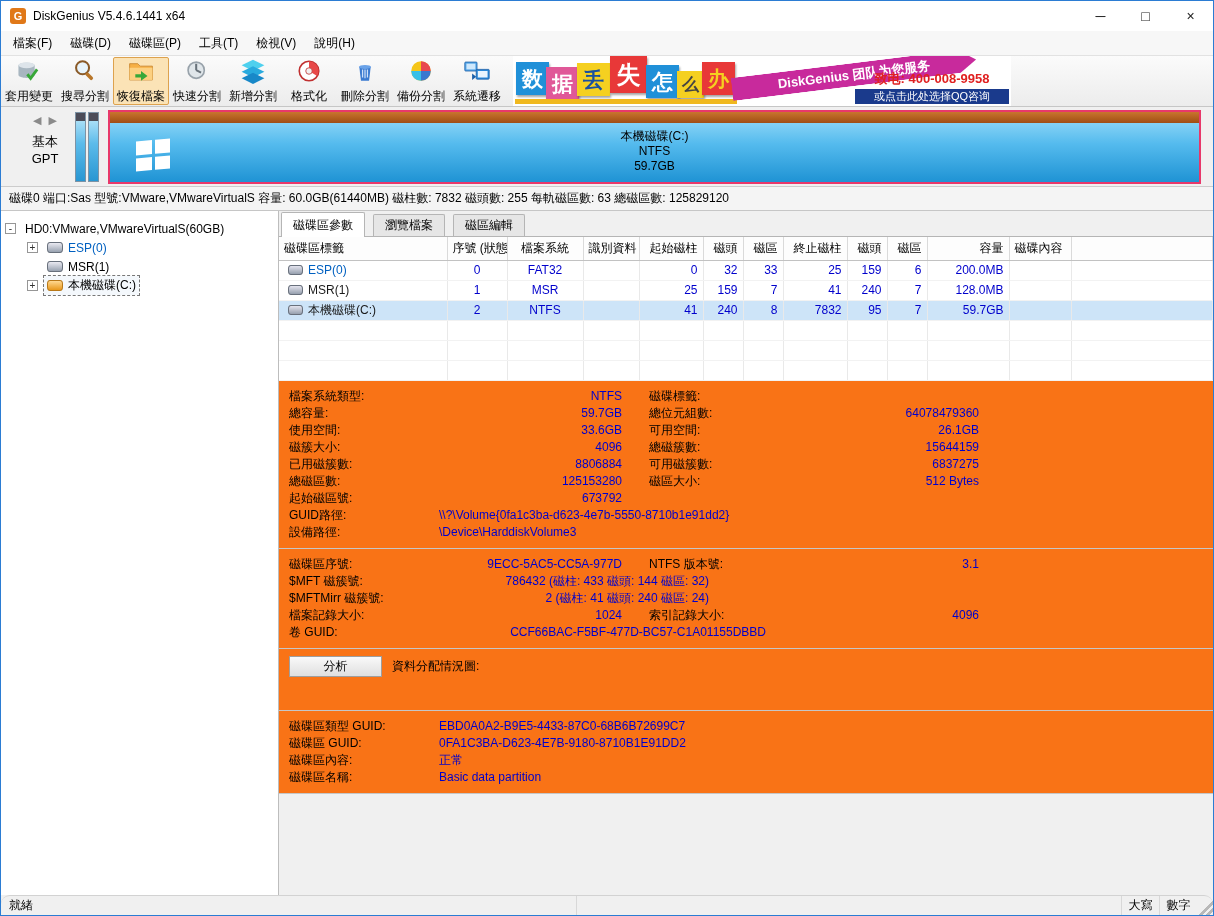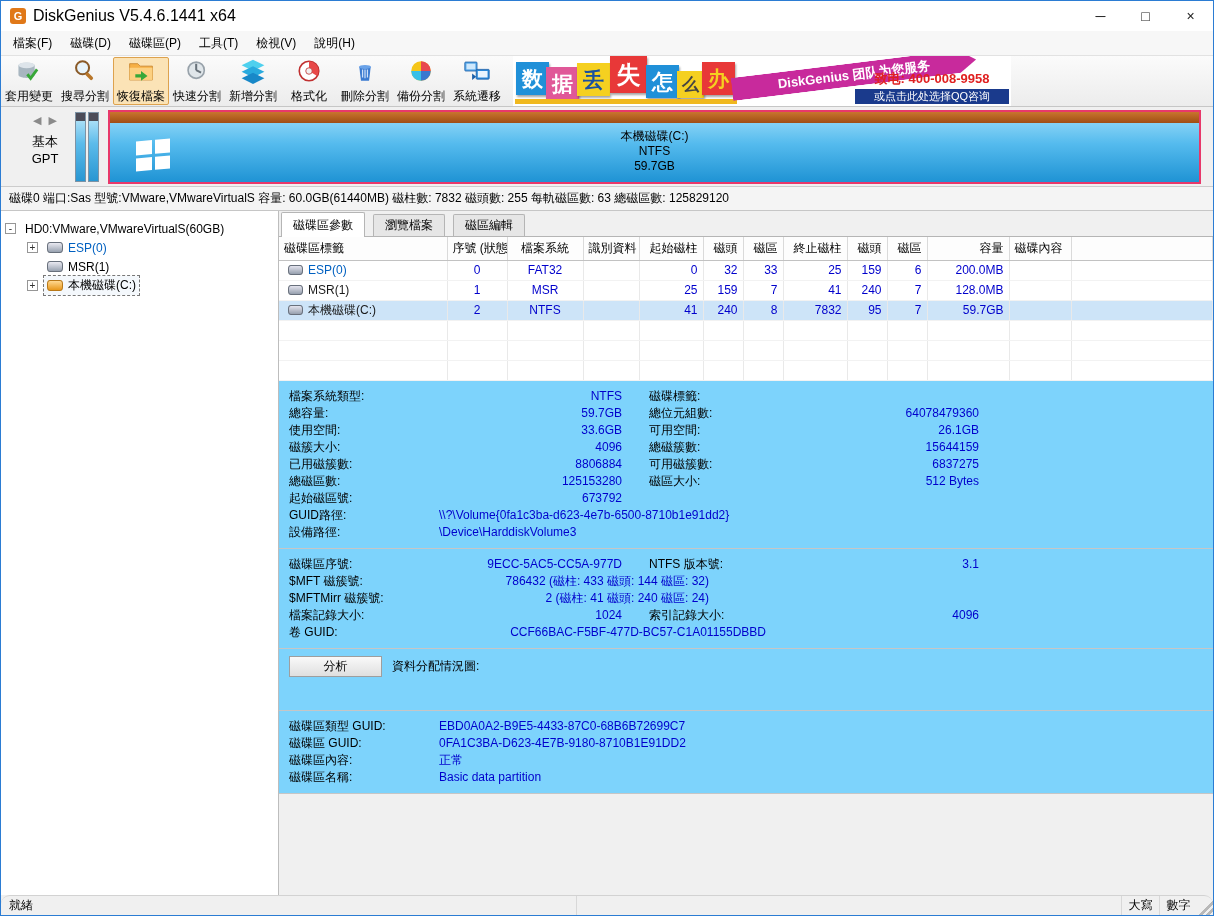--- a/index.html
+++ b/index.html
@@ -2,21 +2,21 @@
 <html><head>
 <meta charset="utf-8">
 <style>
 * { box-sizing:border-box; margin:0; padding:0; }
 body { font-family:"Liberation Sans","DejaVu Sans",sans-serif; background:#8a8a8a; }
 .window { width:1214px; height:916px; background:#f0f0f0; border:1px solid #2b7cd3; display:flex; flex-direction:column; font-size:12px; color:#000; overflow:hidden; }
 
 
 .titlebar { height:30px; background:#fff; display:flex; align-items:center; flex-shrink:0; }
 .app-logo { width:16px; height:16px; margin:0 7px 0 9px; background:#e07818; border-radius:3px; color:#fff; font-weight:bold; font-size:11px; display:flex; align-items:center; justify-content:center; flex-shrink:0; }
-.title-text { flex:1; font-size:16px; white-space:nowrap; }
+.title-text { flex:1; font-size:12px; white-space:nowrap; }
 .win-btn { width:45px; height:30px; display:flex; align-items:center; justify-content:center; font-size:14px; color:#222; }
 
 
 .menubar { height:24px; background:#f7f7f7; display:flex; align-items:center; padding-left:3px; flex-shrink:0; }
 .menu-item { padding:0 9px; line-height:24px; white-space:nowrap; }
 
 
 .toolbar { height:52px; background:linear-gradient(#fbfbfb,#ececec); border-top:1px solid #e2e2e2; border-bottom:1px solid #c6c6c6; display:flex; align-items:center; flex-shrink:0; }
 .tool-btn { width:56px; height:48px; display:flex; flex-direction:column; align-items:center; justify-content:center; gap:1px; font-size:12px; white-space:nowrap; }
 .tool-btn svg { width:26px; height:26px; }
@@ -83,21 +83,21 @@
 .ptable tr.sel td { background:#cde4f8; }
 .h-left,.c-id,.c-cont { text-align:left; }
 .h-center,.c-ser,.c-fs { text-align:center; }
 .h-right,.c-num,.c-small,.c-cap { text-align:right; }
 .c-label { text-align:left; }
 .c-label .cell-inner { display:flex; align-items:center; padding-left:4px; }
 .pdisk { width:15px; height:10px; background:linear-gradient(#e4e4ee,#96a0ae); border:1px solid #68707c; border-radius:3px/4px; margin-right:5px; flex-shrink:0; display:inline-block; }
 .t-black { color:#1a1a1a; }
 
 
-.section { padding:7px 0 7px 10px; border-bottom:1px solid #c6c6c6; background:#7dd3fc; }
+.section { padding:7px 0 7px 10px; border-bottom:1px solid #c6c6c6; background:#f97316; }
 .info-row { display:flex; line-height:17px; white-space:nowrap; }
 .lbl { width:150px; flex-shrink:0; }
 .val { color:#0000cc; }
 .v-r { width:183px; text-align:right; }
 .lbl-2 { width:150px; margin-left:27px; flex-shrink:0; }
 .v-r2 { width:180px; text-align:right; }
 .v-left { text-align:left; }
 .v-mid { width:270px; text-align:right; }
 .v-guid { width:327px; text-align:right; }
 .analysis-row { display:flex; align-items:center; gap:10px; }
@@ -475,21 +475,21 @@
             <span class="val v-r">125153280</span>
             <span class="lbl lbl-2">磁區大小:</span>
             <span class="val v-r2">512 Bytes</span>
           </div>
         <div class="info-row">
             <span class="lbl">起始磁區號:</span>
             <span class="val v-r">673792</span>
           </div>
         <div class="info-row">
             <span class="lbl">GUID路徑:</span>
-            <span class="val v-left">\\?\Volume{0fa1c3ba-d623-4e7b-6500-8710b1e91dd2}</span>
+            <span class="val v-left">\\?\Volume{0fa1c3ba-d623-4e7b-5550-8710b1e91dd2}</span>
           </div>
         <div class="info-row">
             <span class="lbl">設備路徑:</span>
             <span class="val v-left">\Device\HarddiskVolume3</span>
           </div>
       </div>
 
       <div class="section">
         <div class="info-row">
             <span class="lbl">磁碟區序號:</span>

